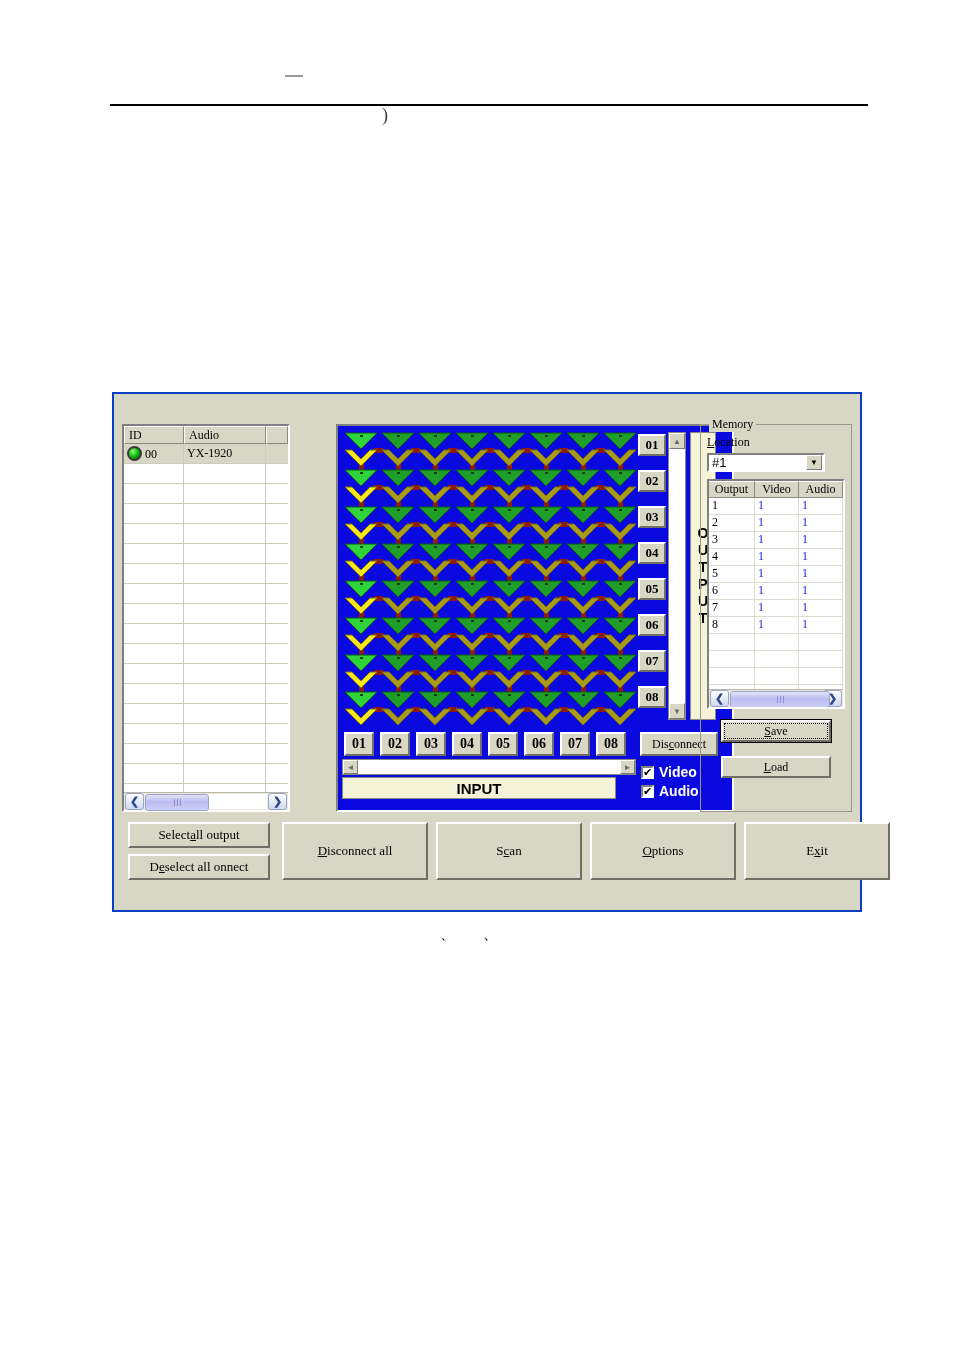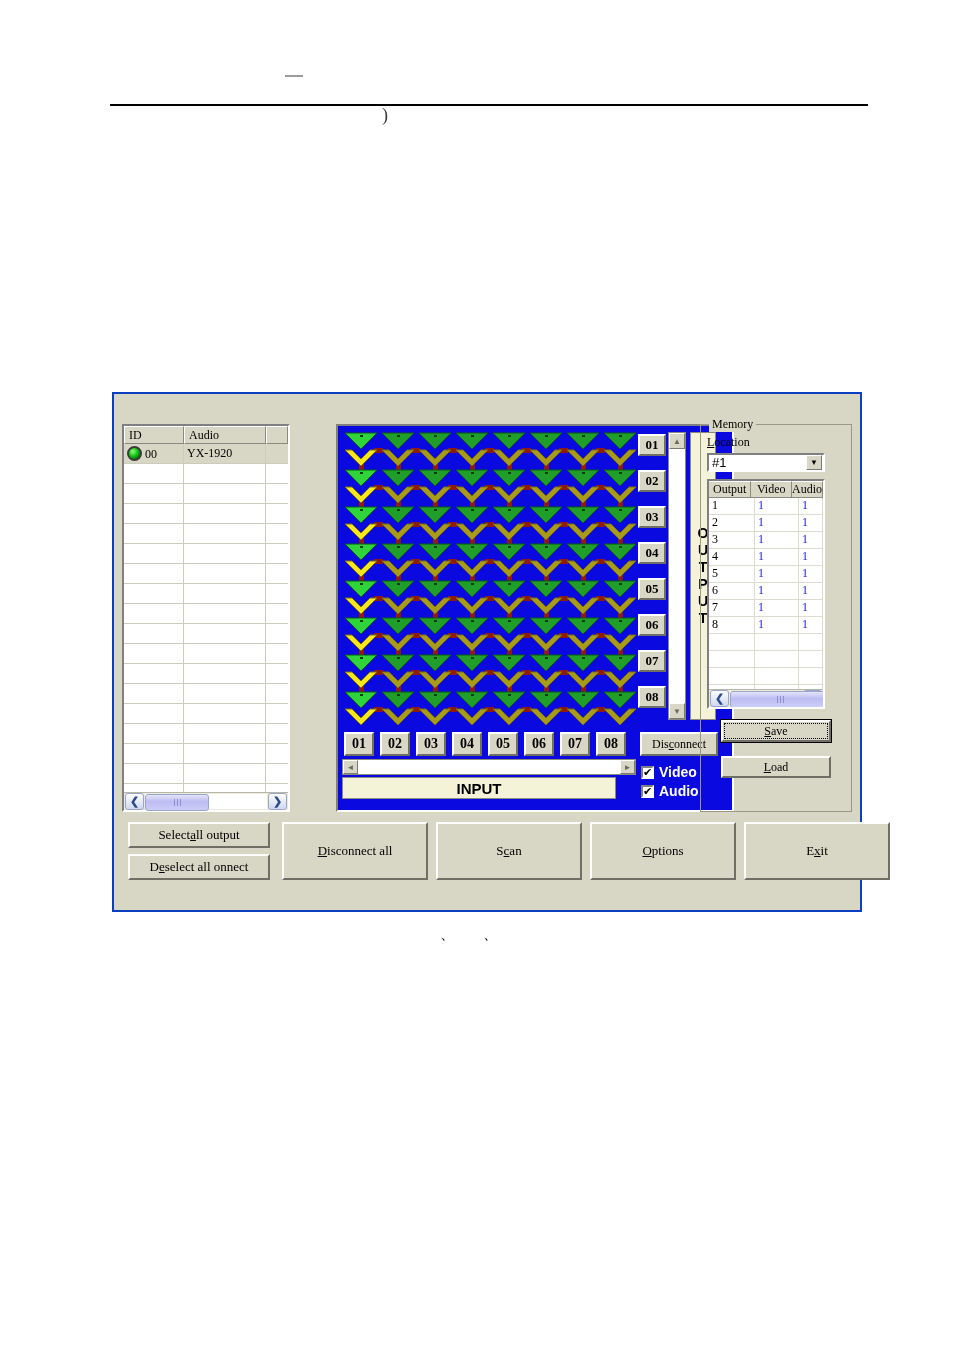--- a/index.html
+++ b/index.html
@@ -211,21 +211,21 @@
     border:2px solid;border-color:#808080 #ffffff #ffffff #808080;
     display:flex;align-items:center;cursor:pointer;
   }
   .combo .val{flex:1;font:13px "Liberation Sans", sans-serif;color:#000;padding-left:3px;}
   .combo .arw{
     width:16px;height:15px;margin-right:1px;background:#d8d6c4;
     border:1px solid;border-color:#fff #7b7b71 #7b7b71 #fff;box-sizing:border-box;
     display:flex;align-items:center;justify-content:center;font-size:8px;color:#000;
   }
   #mem-table{
-    position:absolute;left:6px;top:54px;width:118px;height:230px;
+    position:absolute;left:6px;top:54px;width:138px;height:230px;
     background:#ffffff;box-sizing:border-box;
     border:2px solid;border-color:#808080 #ffffff #ffffff #808080;
     overflow:hidden;
   }
   .mt-head{display:flex;height:17px;background:#d8d6c4;}
   .mt-head div{
     border-right:1px solid #8a8a80;border-bottom:1px solid #8a8a80;
     border-top:1px solid #fff;box-sizing:border-box;
     font:12px "Liberation Serif", serif;color:#000;
     display:flex;align-items:center;justify-content:center;

